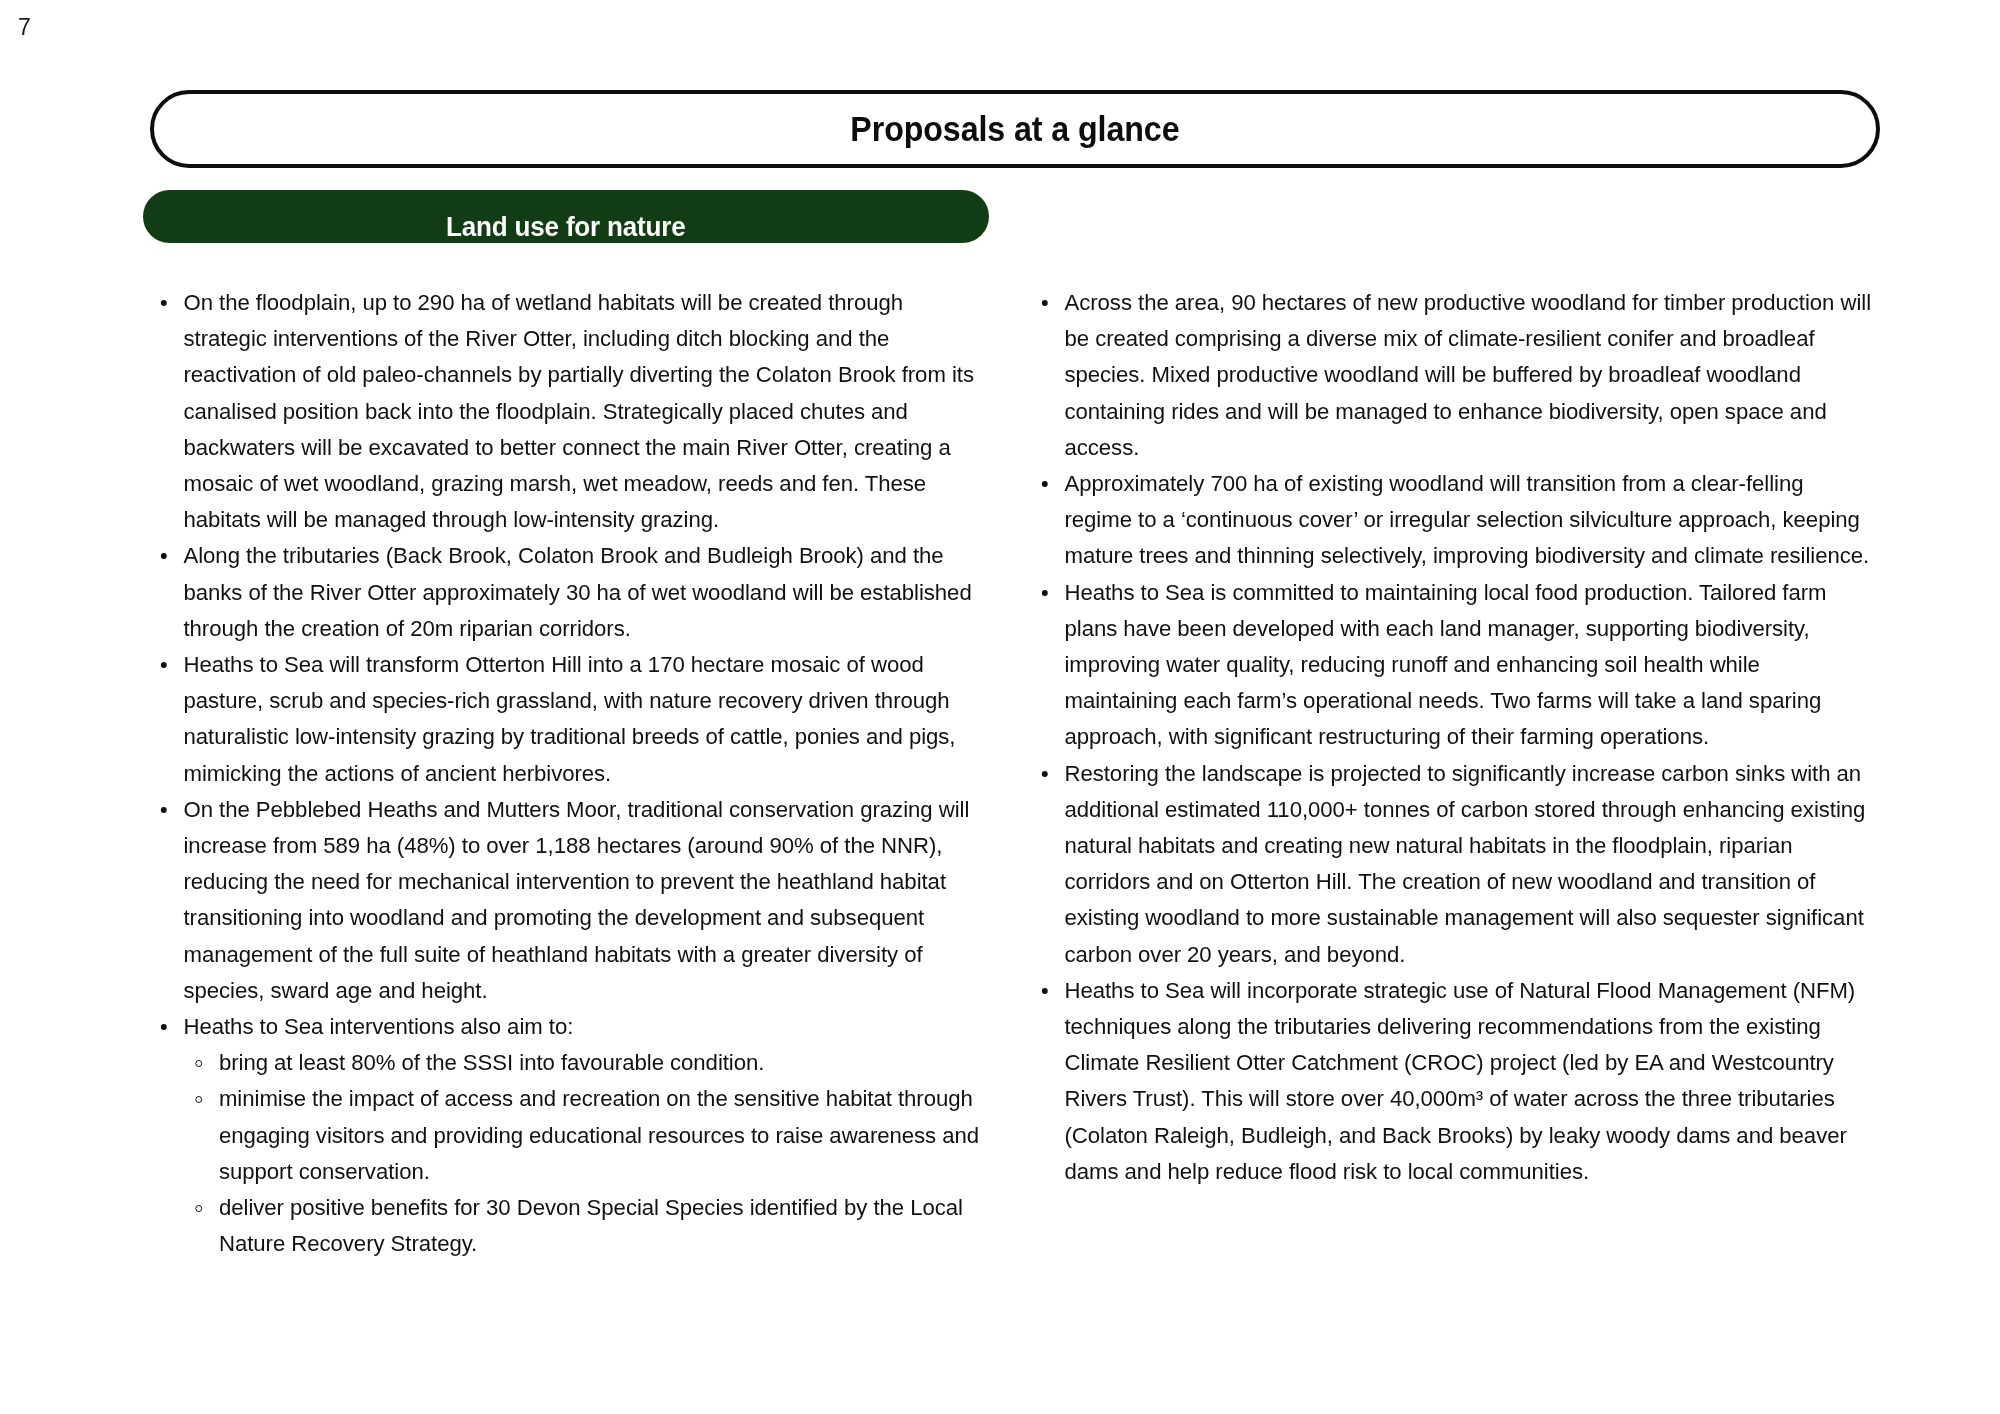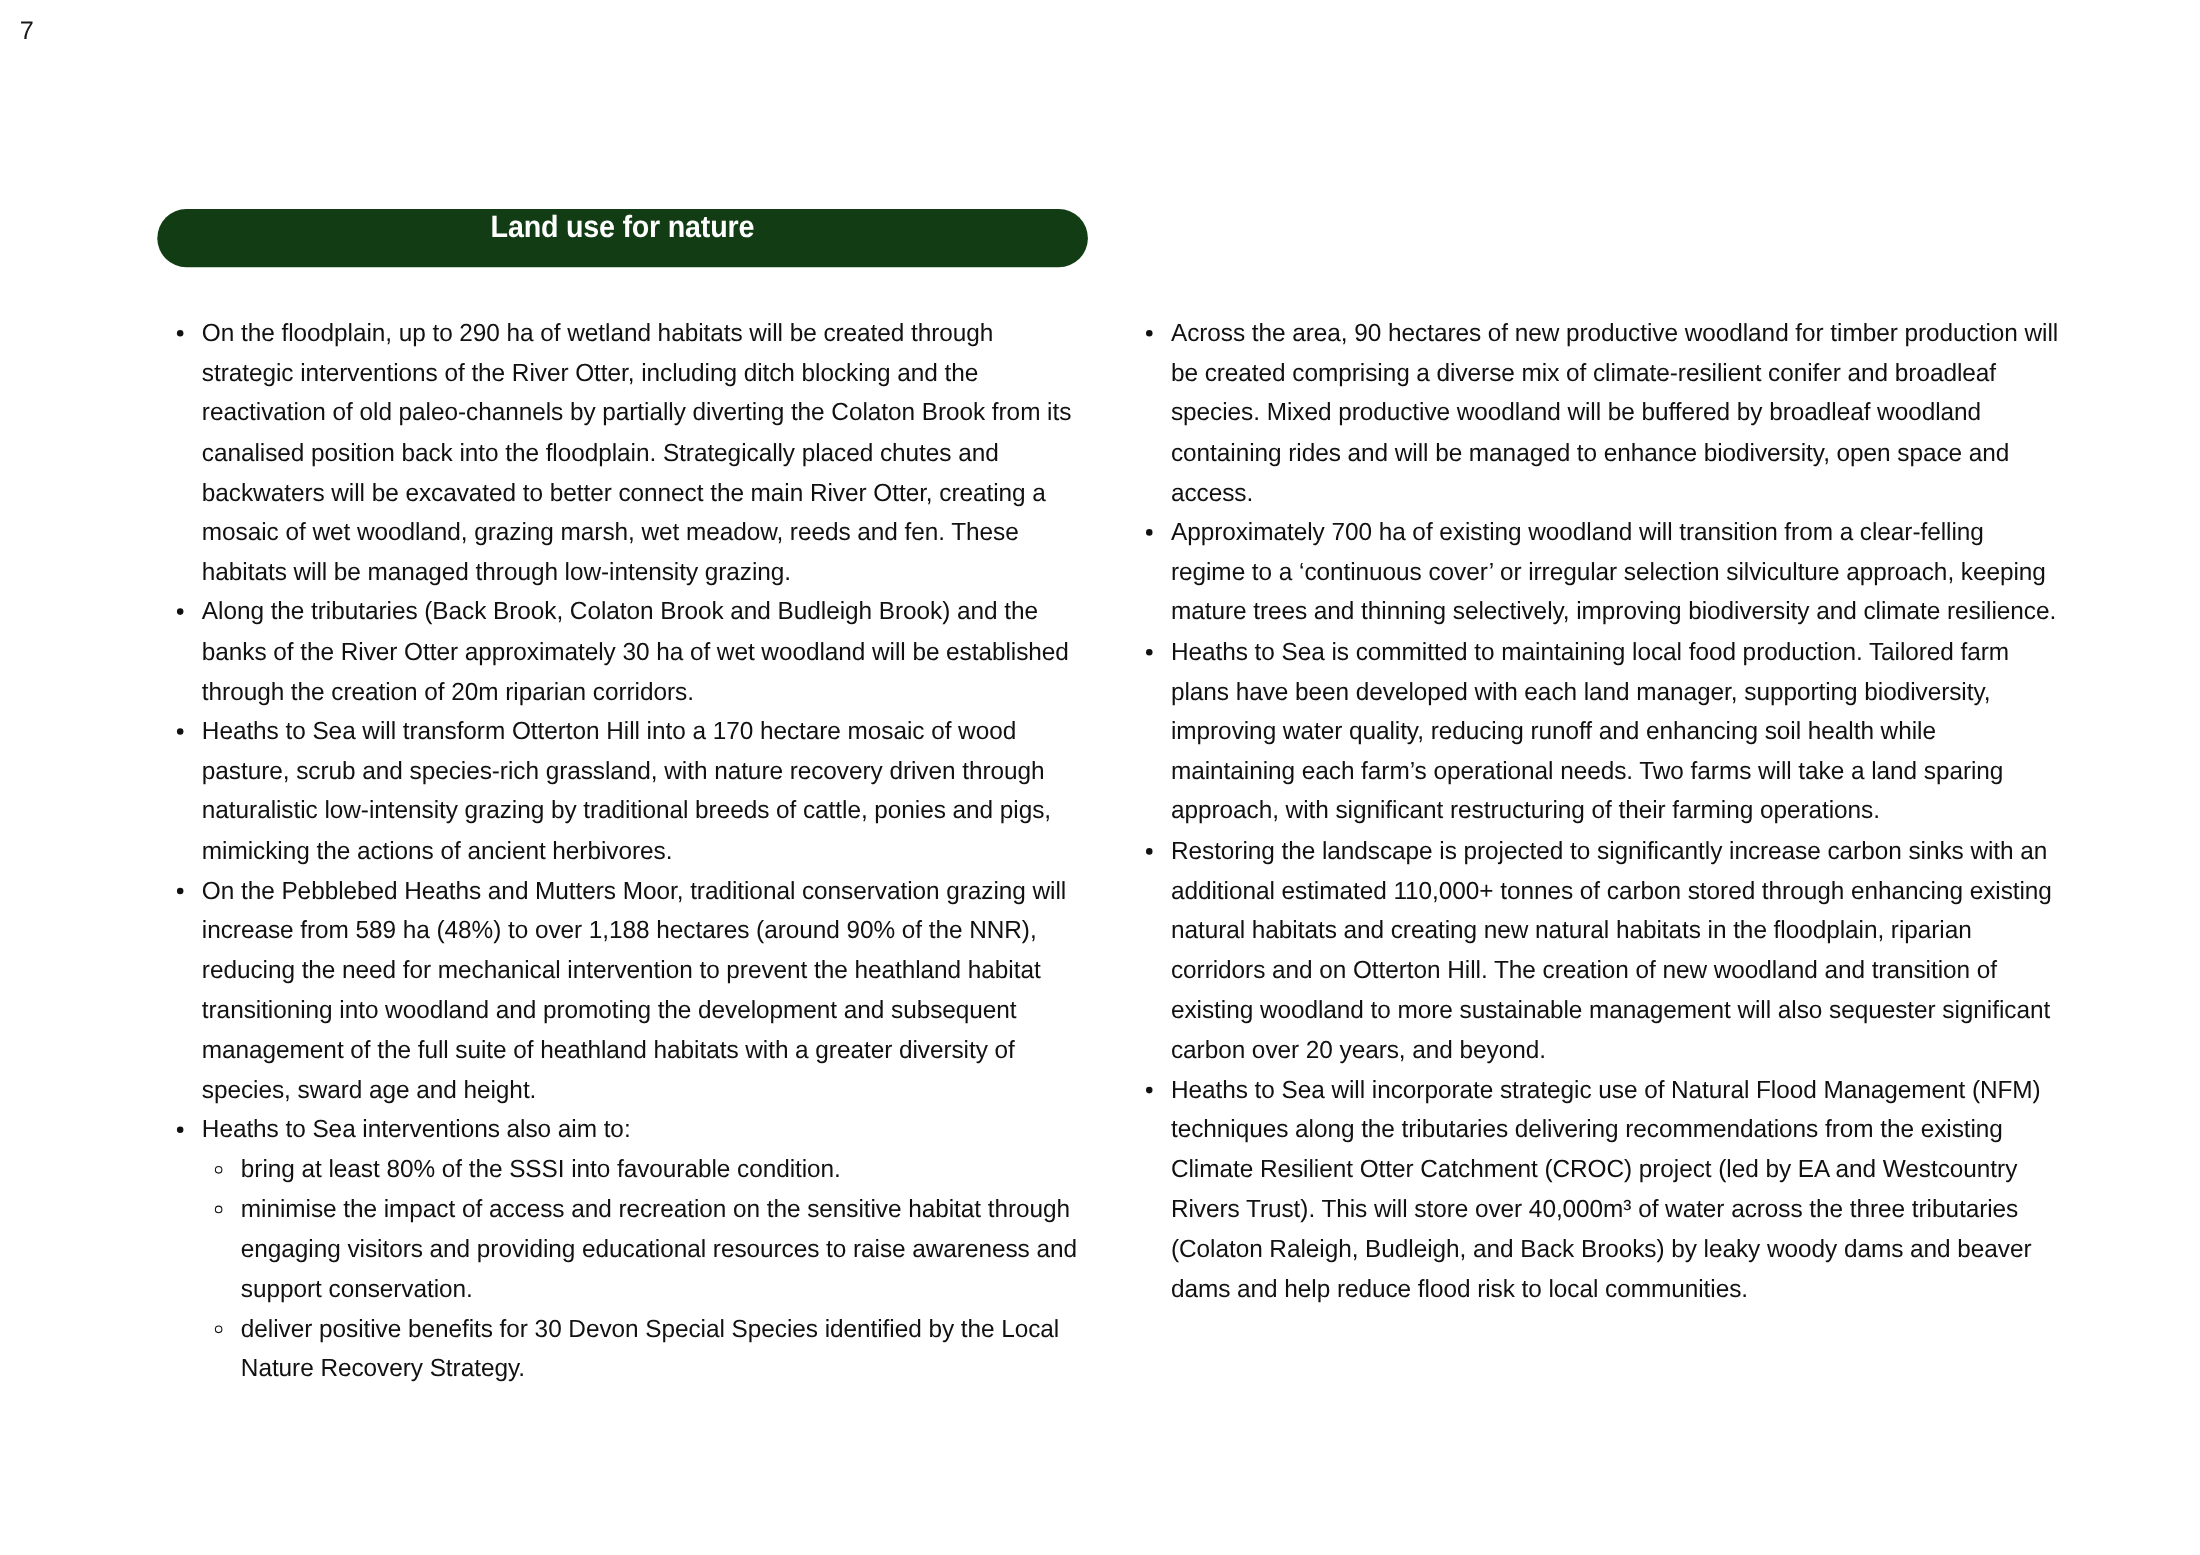--- a/index.html
+++ b/index.html
@@ -56,21 +56,21 @@
   }
 
   
   .banner {
     position: absolute;
     top: 190px;
     height: 53px;
     border-radius: 27px;
     background: #123d14;
     display: flex;
-    align-items: flex-start;
+    align-items: flex-end;
     justify-content: center;
   }
   .banner .banner-text {
     color: #ffffff;
     font-size: 28px;
     font-weight: bold;
     letter-spacing: -0.2px;
     transform: scaleX(0.93);
   }
   .banner-left  { left: 143px;  width: 846px; }
@@ -139,20 +139,23 @@
   li.has-sub { padding-bottom: 0; }
   li.has-sub > ul.subbullets { margin-top: 0; }
 </style>
 </head>
 <body>
 
 <div class="page">
 
   <div class="page-number">7</div>
 
+  <div class="title-pill">
+    <span class="title-text">Proposals at a glance</span>
+  </div>
 
   <div class="banner banner-left">
     <span class="banner-text">Land use for nature</span>
   </div>
 
 
   <div class="column col-left">
     <ul class="bullets">
       <li>
         <span>On the floodplain, up to 290 ha of wetland habitats will be created through strategic interventions of the River Otter, including ditch blocking and the reactivation of old paleo-channels by partially diverting the Colaton Brook from its canalised position back into the floodplain. Strategically placed chutes and backwaters will be excavated to better connect the main River Otter, creating a mosaic of wet woodland, grazing marsh, wet meadow, reeds and fen. These habitats will be managed through low-intensity grazing.</span>

